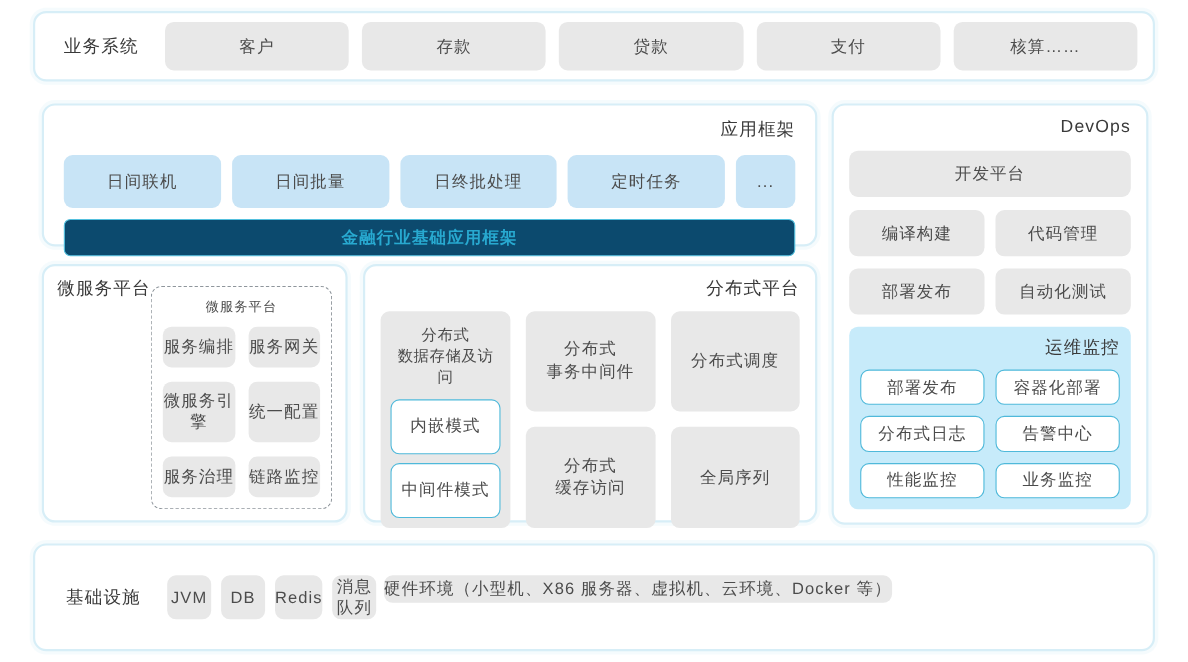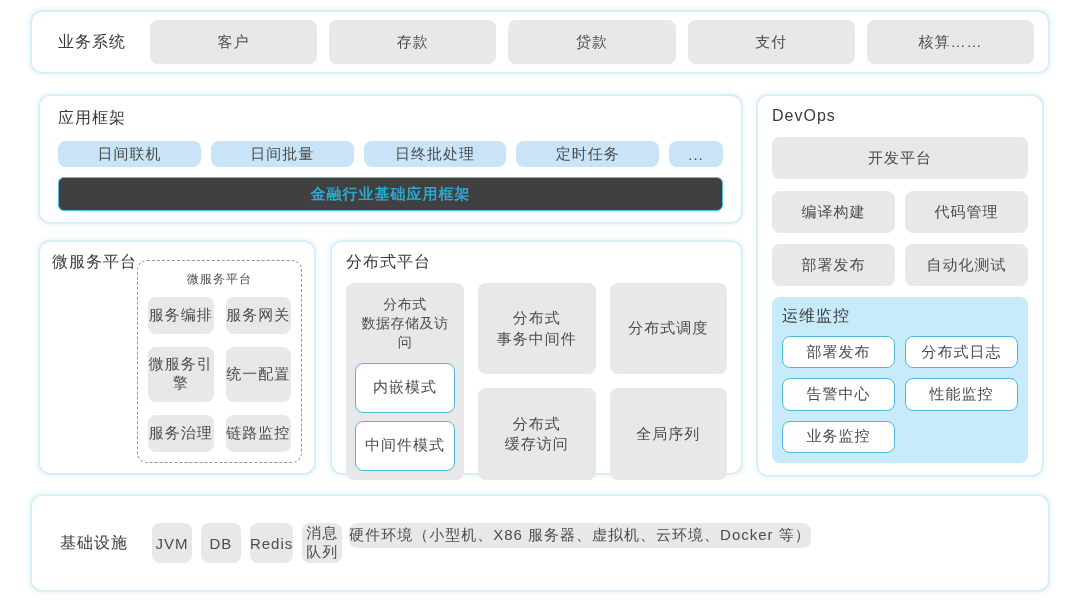--- a/index.html
+++ b/index.html
@@ -19,21 +19,21 @@
     position: absolute;
     background: #ffffff;
     border: 2px solid #d7eef7;
     border-radius: 12px;
     box-shadow: 0 0 0 3px rgba(214, 238, 247, 0.25);
   }
   .section-title {
     font-size: 16px;
     font-weight: 500;
     color: #3a3a3a;
-    text-align: left;
+    text-align: right;
     letter-spacing: 1px;
   }
   .side-label {
     width: 92px;
     flex-shrink: 0;
     text-align: center;
     font-size: 16px;
     font-weight: 500;
     color: #3a3a3a;
     letter-spacing: 1px;
@@ -63,33 +63,33 @@
     padding: 0 14px; gap: 12px;
   }
   .top-panel .btn { flex: 1; height: 44px; }
 
   
   .af-panel {
     left: 38px; top: 94px; width: 705px; height: 130px;
     padding: 12px 18px 0;
   }
   .af-row { display: flex; gap: 10px; margin-top: 12px; }
-  .af-row .btn { flex: 1; height: 26px; }
+  .af-row .btn { flex: 1; height: 48px; }
   .af-row .btn.small { flex: 0 0 54px; }
   .base-frame {
     margin-top: 10px;
     height: 34px;
     display: flex; align-items: center; justify-content: center;
     border: 1.5px solid #53c0de;
     border-radius: 6px;
     color: #28a9d0;
     font-weight: 700;
     font-size: 15px;
     letter-spacing: 1px;
-    background: #404040;
+    background: #0c4a6e;
   }
 
   
   .ms-panel {
     left: 38px; top: 240px; width: 278px; height: 235px;
     padding: 10px 12px 10px;
     display: flex; flex-direction: row;
   }
   .ms-dashed {
     margin-top: 8px;
@@ -248,20 +248,21 @@
     <div class="devops-grid">
       <div class="btn gray">编译构建</div>
       <div class="btn gray">代码管理</div>
       <div class="btn gray">部署发布</div>
       <div class="btn gray">自动化测试</div>
     </div>
     <div class="ops-box">
       <div class="section-title">运维监控</div>
       <div class="ops-grid">
         <div class="btn white-cyan">部署发布</div>
+        <div class="btn white-cyan">容器化部署</div>
         <div class="btn white-cyan">分布式日志</div>
         <div class="btn white-cyan">告警中心</div>
         <div class="btn white-cyan">性能监控</div>
         <div class="btn white-cyan">业务监控</div>
       </div>
     </div>
   </section>
 
   <section class="panel infra-panel">
     <div class="side-label">基础设施</div>

